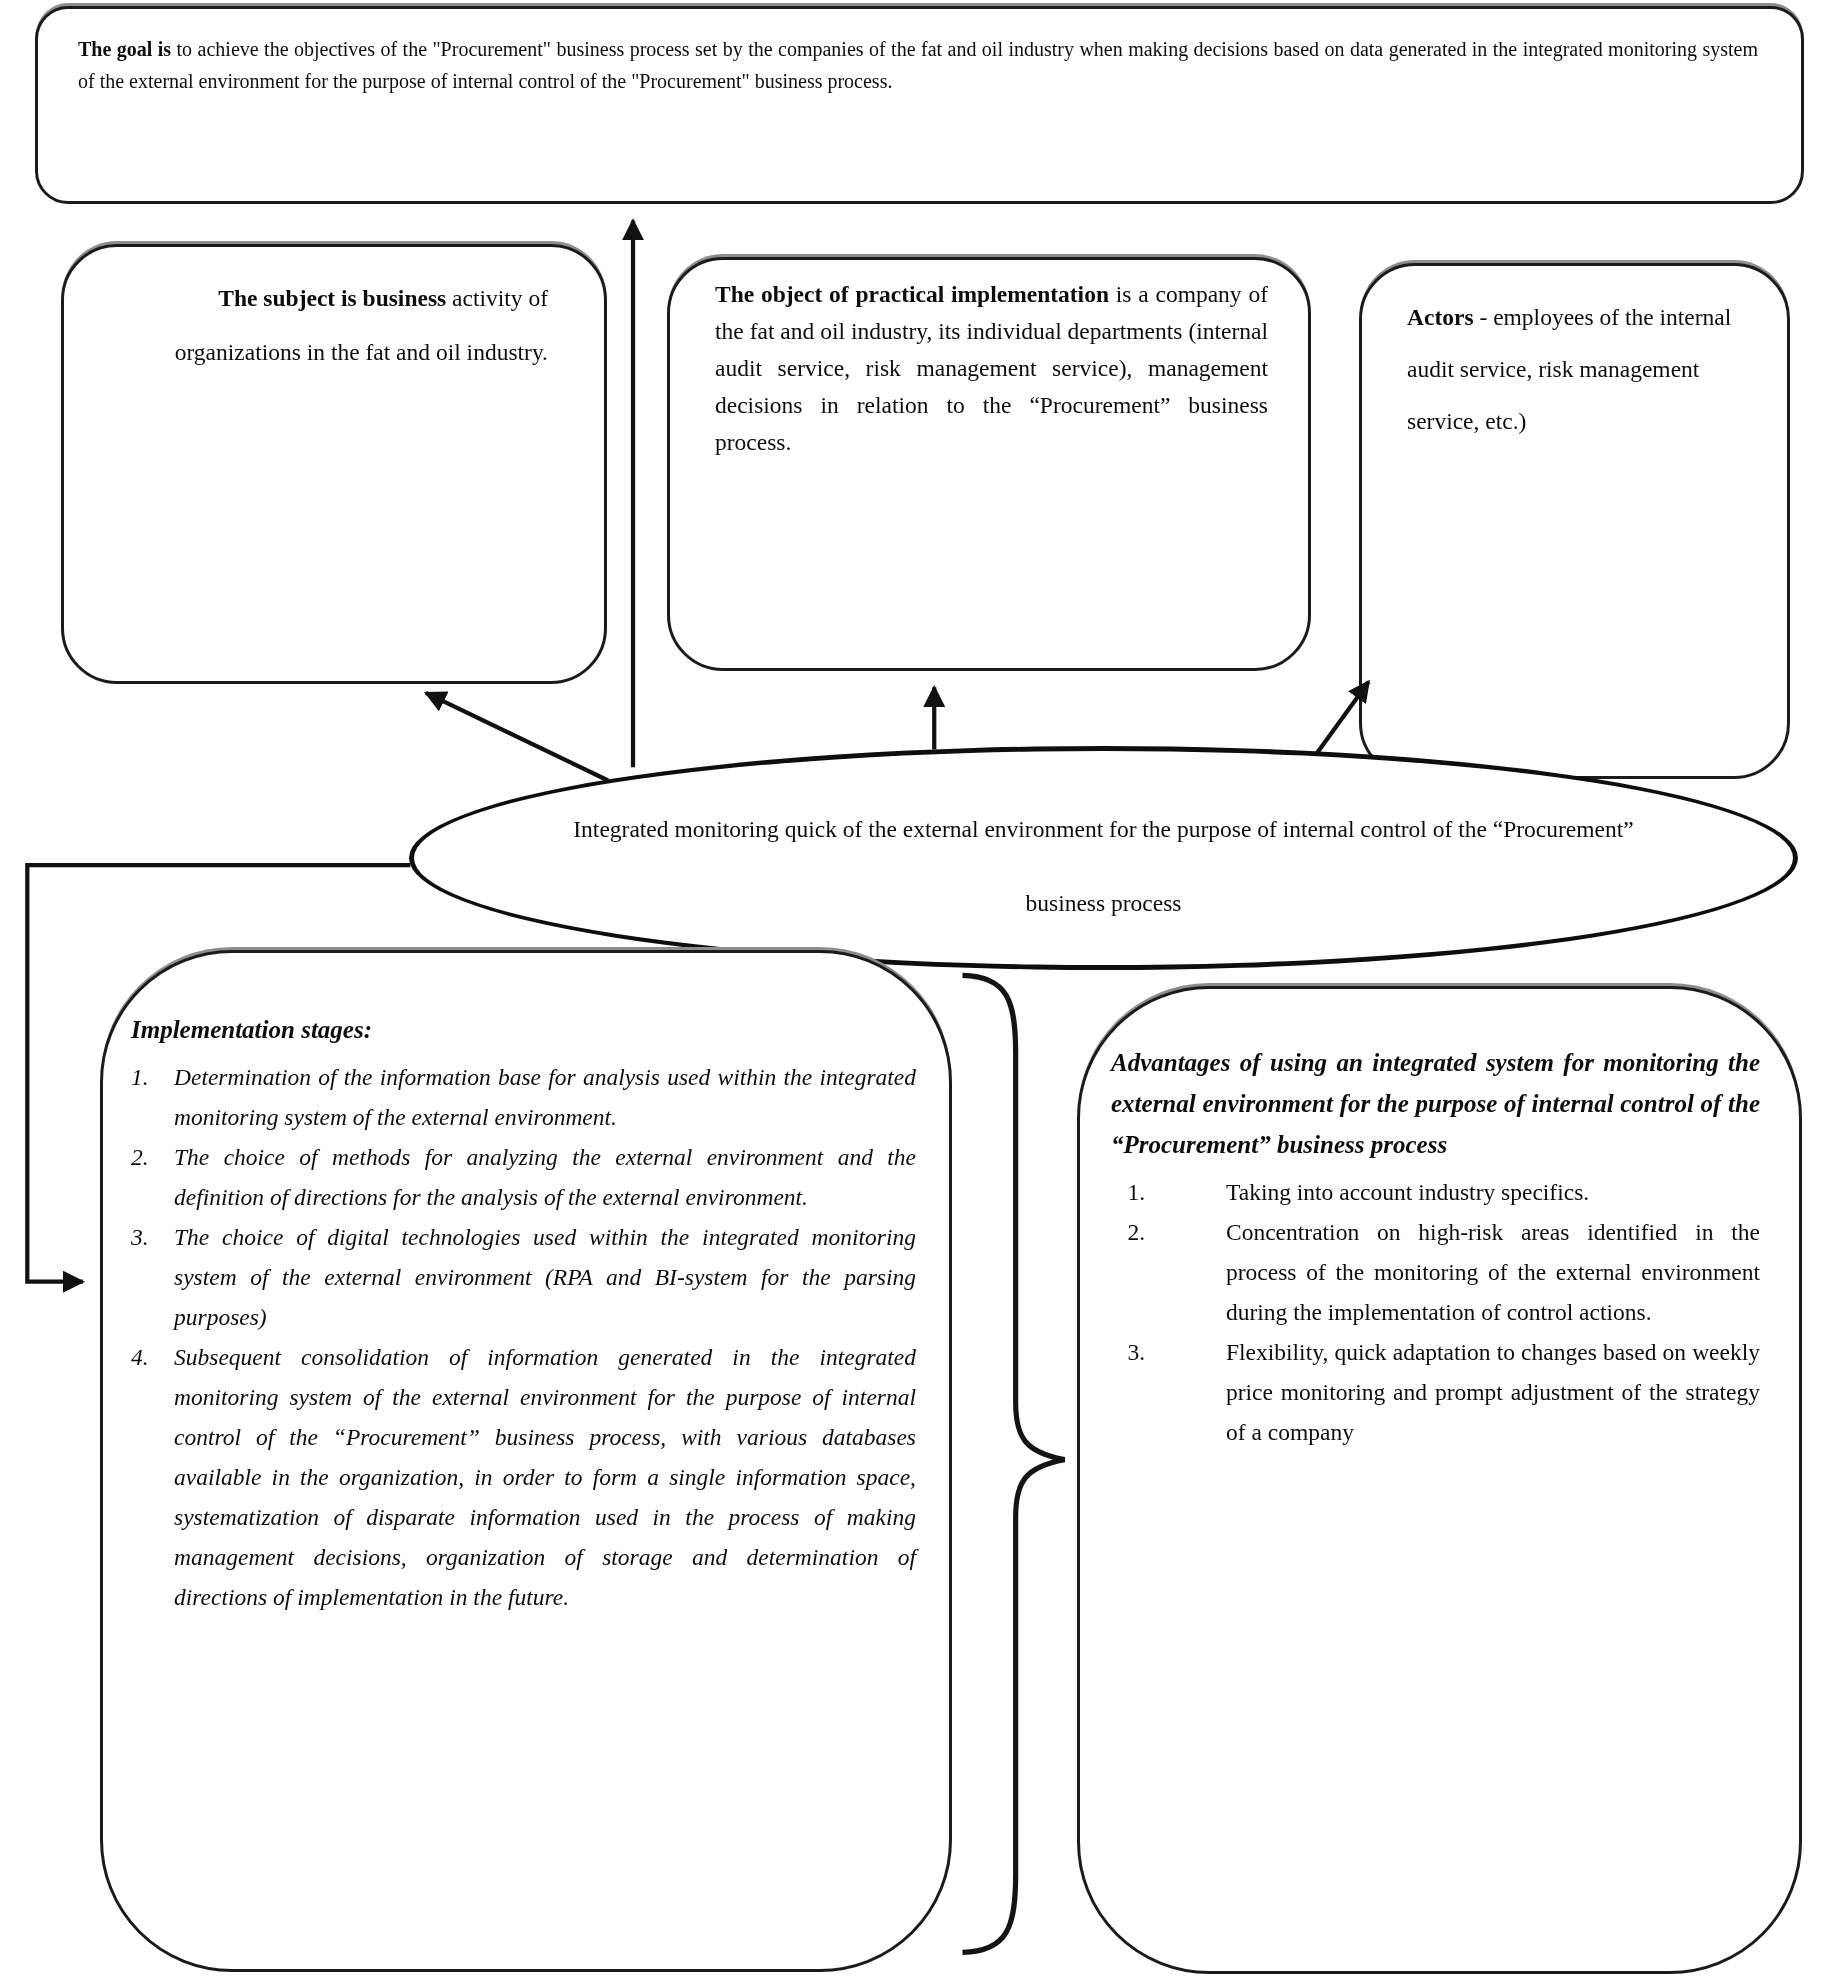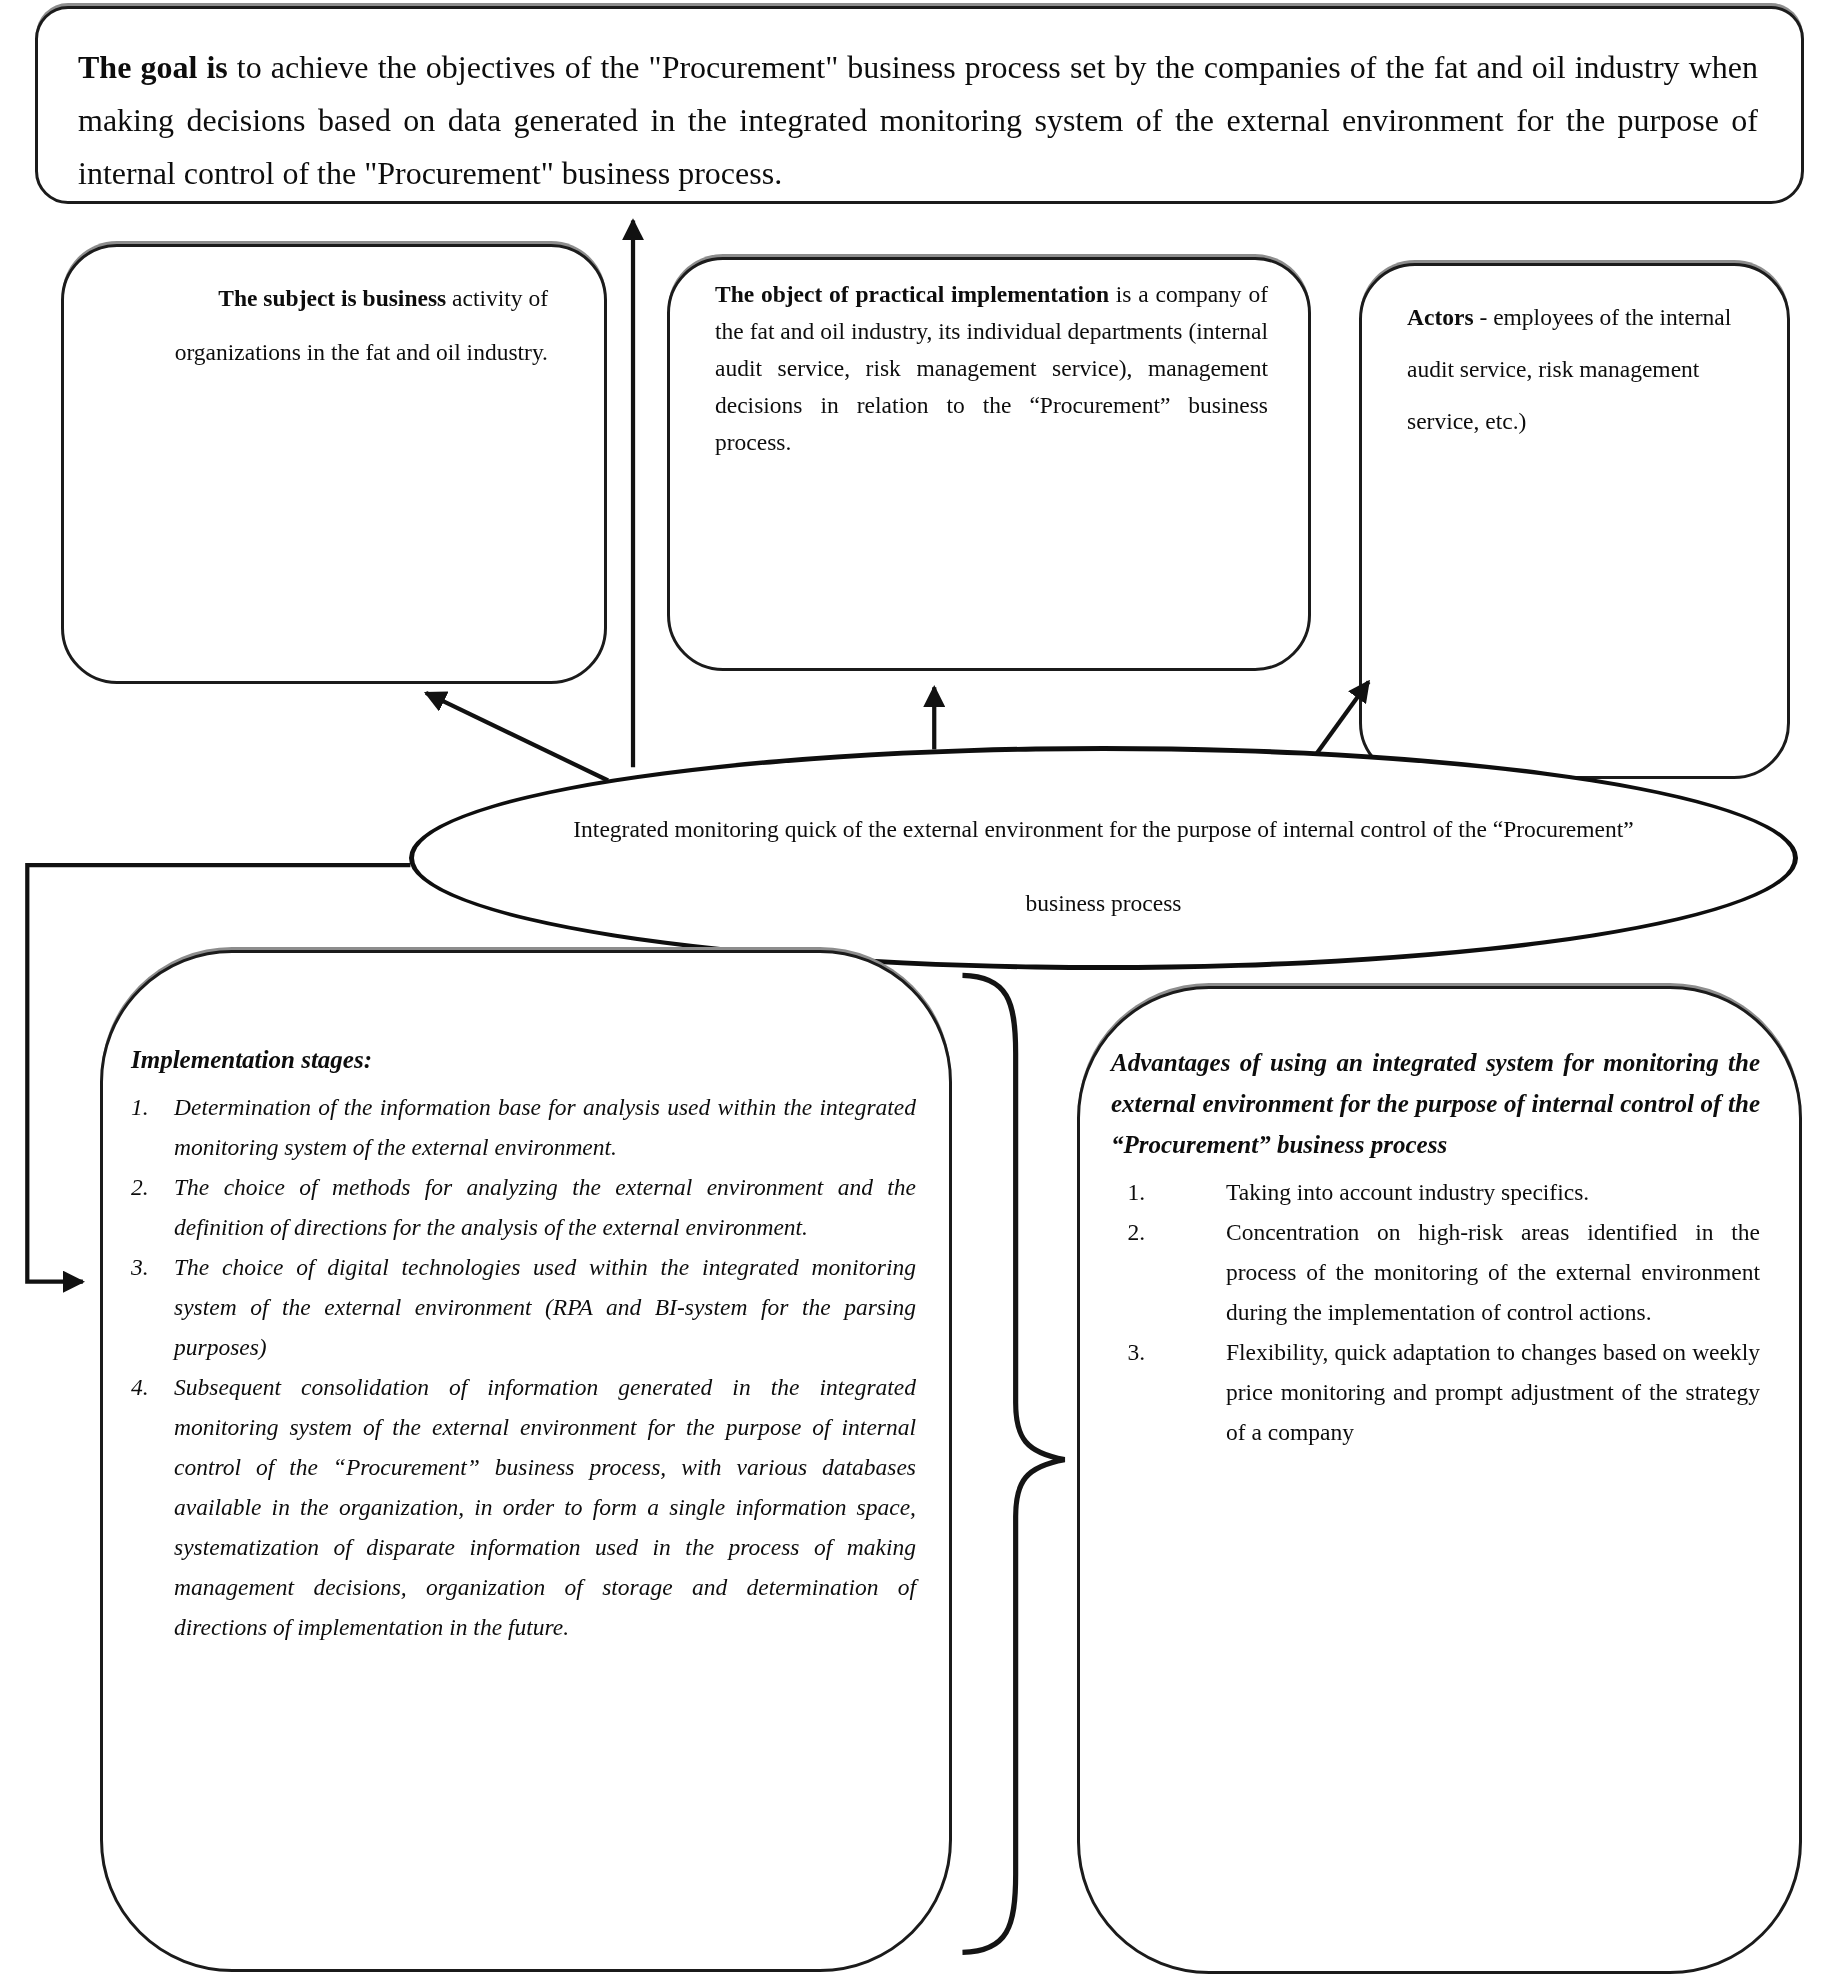--- a/index.html
+++ b/index.html
@@ -11,42 +11,42 @@
   #canvas{position:absolute;inset:0;}
   .rbox{
     position:absolute;box-sizing:border-box;background:#ffffff;
     border:3.3px solid #1b1b1b;
     box-shadow:0 -3.8px 0 -0.9px #8d8d8d;
   }
   .rbox .txt{position:relative;}
   b{font-weight:bold;}
   
   #goal-box{left:35px;top:5.6px;width:1769px;height:198px;border-radius:33px;}
-  #goal-box .txt{padding:32px 43px 0 40px;font-size:32px;line-height:53px;text-align:justify;}
+  #goal-box .txt{padding:24px 43px 0 40px;font-size:20px;line-height:32px;text-align:justify;}
   
   #subject-box{left:61px;top:244px;width:546px;height:440px;border-radius:56px;}
   #subject-box .txt{padding:23.5px 56px 0 41px;font-size:23.5px;line-height:54px;text-align:right;margin-left:32px;}
   
   #object-box{left:667px;top:257px;width:644px;height:414px;border-radius:56px;}
   #object-box .txt{padding:16px 40px 0 45px;font-size:23.5px;line-height:37px;text-align:justify;}
   
   #actors-box{left:1359px;top:263px;width:431px;height:516px;border-radius:56px;}
   #actors-box .txt{padding:24.5px 27px 0 45px;font-size:23.5px;line-height:52px;text-align:left;}
   
   #imse-ellipse{
     position:absolute;left:409px;top:746px;width:1389px;height:224px;
     border:5.2px solid #0e0e0e;border-radius:50%;background:#ffffff;box-sizing:border-box;
   }
   #imse-ellipse .txt{
     position:absolute;left:141px;right:141px;top:41px;
     font-size:23.5px;line-height:74px;text-align:center;
   }
   
   #implementation-box{left:100px;top:950px;width:852px;height:1022px;border-radius:132px;}
-  #implementation-box .inner{padding:56px 33px 0 28px;margin-top:30px;}
+  #implementation-box .inner{padding:56px 33px 0 28px;}
   #advantages-box{left:1077px;top:986px;width:725px;height:988px;border-radius:132px;}
   #advantages-box .inner{padding:53px 39px 0 31px;}
   .box-heading{font-size:25px;font-weight:bold;font-style:italic;line-height:41px;}
   #advantages-box .box-heading{text-align:justify;}
   ol.nlist{margin:6.6px 0 0 0;padding:0;list-style:none;counter-reset:item;}
   ol.nlist li{
     counter-increment:item;display:grid;font-size:23.5px;line-height:40px;text-align:justify;
   }
   #implementation-box ol.nlist li{grid-template-columns:43px 1fr;font-style:italic;}
   #advantages-box ol.nlist li{grid-template-columns:115px 1fr;}

